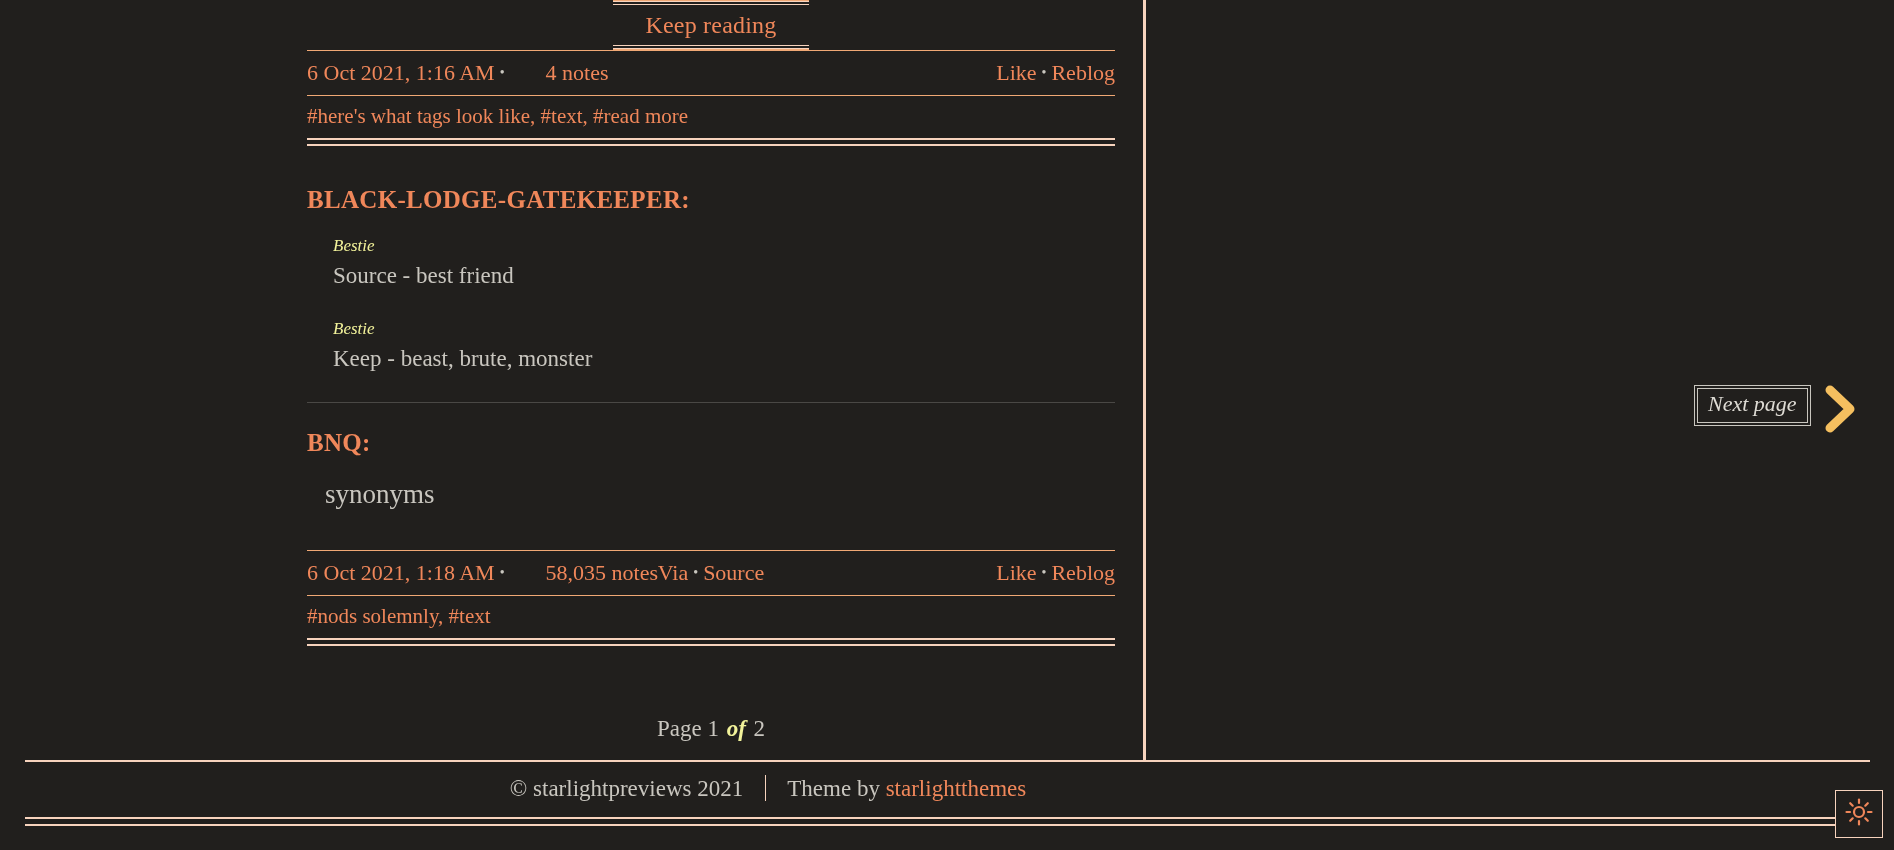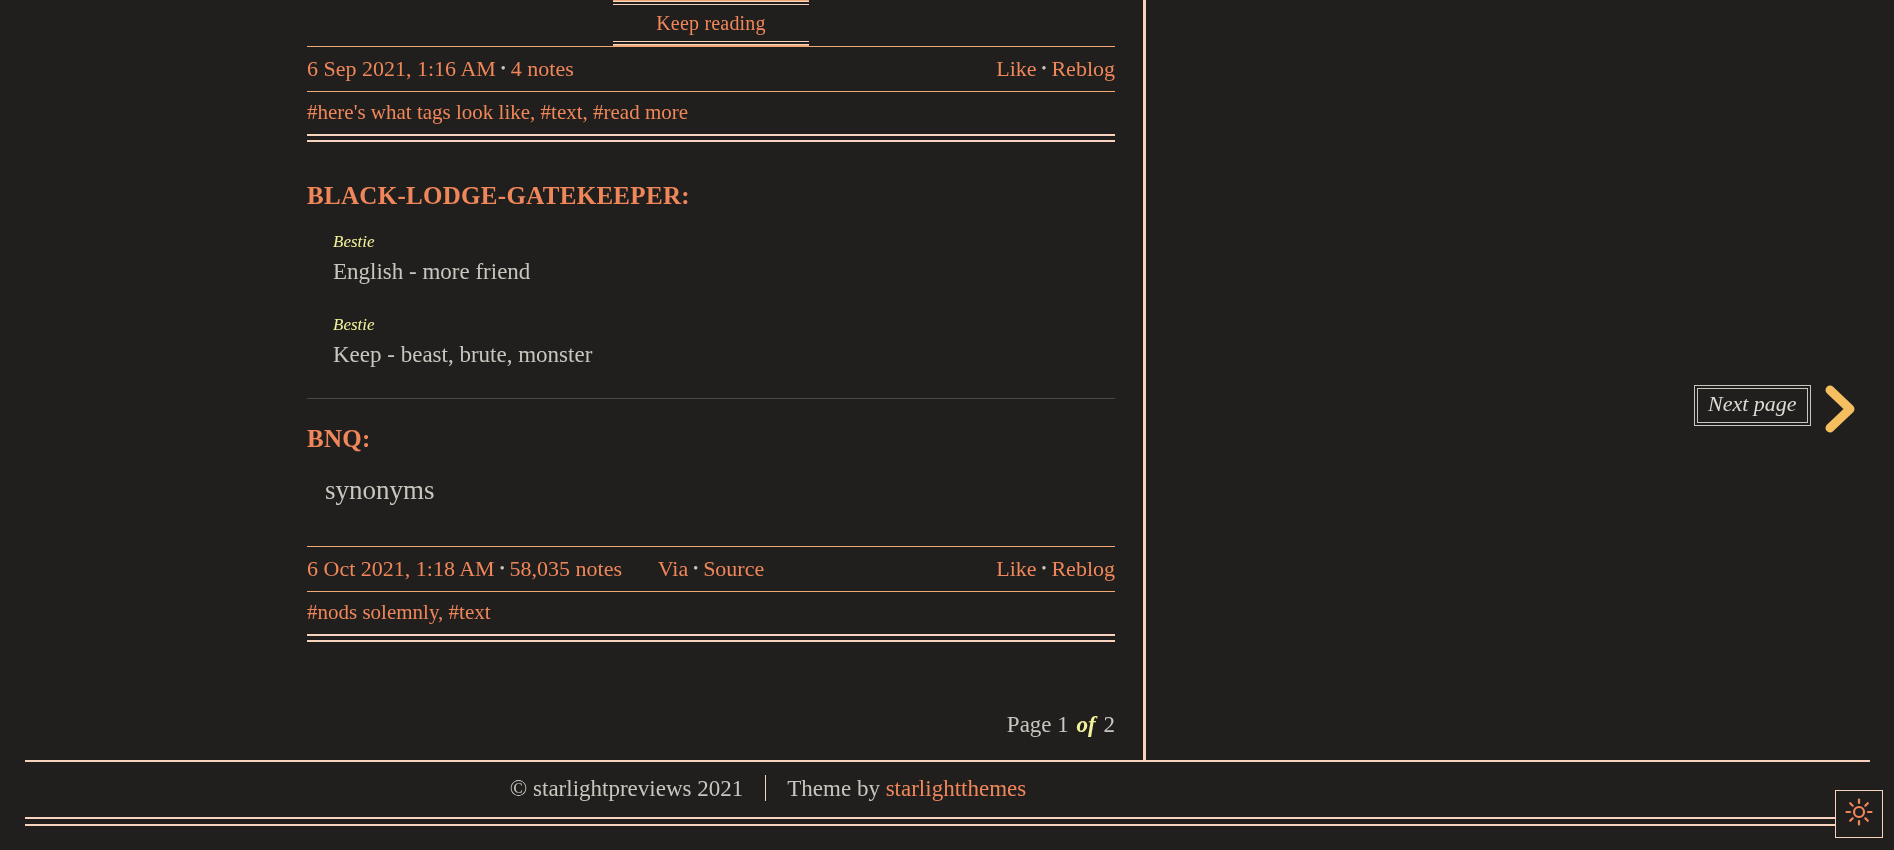--- a/index.html
+++ b/index.html
@@ -54,21 +54,21 @@
   .keep-reading .dbl-bot {
     position: absolute;
     left: 0; right: 0;
     height: 1px;
     background: #f7d3bd;
   }
   .keep-reading .dbl-top { top: 3px; }
   .keep-reading .dbl-bot { bottom: 3px; }
   .keep-reading a {
     color: #f0875a;
-    font-size: 20px;
+    font-size: 24px;
     text-decoration: none;
     letter-spacing: .2px;
   }
 
   
   .post-meta {
     border-top: 1px solid #f0a875;
     border-bottom: 1px solid #f0a875;
     padding: 9px 0 9px 0;
     display: flex;
@@ -92,21 +92,21 @@
     color: #f0875a;
     text-decoration: none;
   }
   .bullet {
     color: #c9c6bf;
     font-size: 14px;
     vertical-align: 3px;
     margin: 0 5px;
     display: inline-block;
   }
-  .notes-count { font-size: 22px; }
+  .notes-count { font-size: 22px; margin-left: 36px; }
 
   
   .post-tags {
     padding: 8px 0 9px 0;
     font-size: 21px;
     color: #f0875a;
   }
   .post-tags a {
     color: #f0875a;
     text-decoration: none;
@@ -160,21 +160,21 @@
   }
 
   .plain-body {
     margin: 0 0 40px 18px;
     font-size: 27px;
     color: #c9c6bf;
   }
 
   
   .pagination {
-    text-align: right;
+    text-align: center;
     font-size: 23px;
     color: #c9c6bf;
     padding-top: 30px;
   }
   .pagination .of {
     color: #f2f29a;
     font-style: italic;
     font-weight: bold;
     padding: 0 2px;
   }
@@ -281,21 +281,21 @@
   <div class="keep-reading-wrap">
     <div class="keep-reading">
       <i class="dbl-top"></i>
       <i class="dbl-bot"></i>
       <a href="#">Keep reading</a>
     </div>
   </div>
 
   <div class="post-meta">
     <span class="meta-left">
-      <a href="#">6 Sep 2021, 1:16 AM</a><span class="bullet">•</span><a href="#" class="notes-count">4 notes</a>
+      <a href="#">6 Oct 2021, 1:16 AM</a><span class="bullet">•</span><a href="#" class="notes-count">4 notes</a>
     </span>
     <span class="meta-right">
       <a href="#">Like</a><span class="bullet">•</span><a href="#">Reblog</a>
     </span>
   </div>
 
   <div class="post-tags">
     <a href="#">#here's what tags look like, #text, #read more</a>
   </div>
 
@@ -303,21 +303,21 @@
     <i></i>
     <i></i>
   </div>
 
   <div class="post-title">
     <a href="#">BLACK-LODGE-GATEKEEPER:</a>
   </div>
 
   <div class="entry">
     <div class="entry-term">Bestie</div>
-    <div class="entry-def">English - more friend</div>
+    <div class="entry-def">Source - best friend</div>
   </div>
 
   <div class="entry">
     <div class="entry-term">Bestie</div>
     <div class="entry-def">Keep - beast, brute, monster</div>
   </div>
 
   <hr class="hr-thin">
 
   <div class="post-title">

